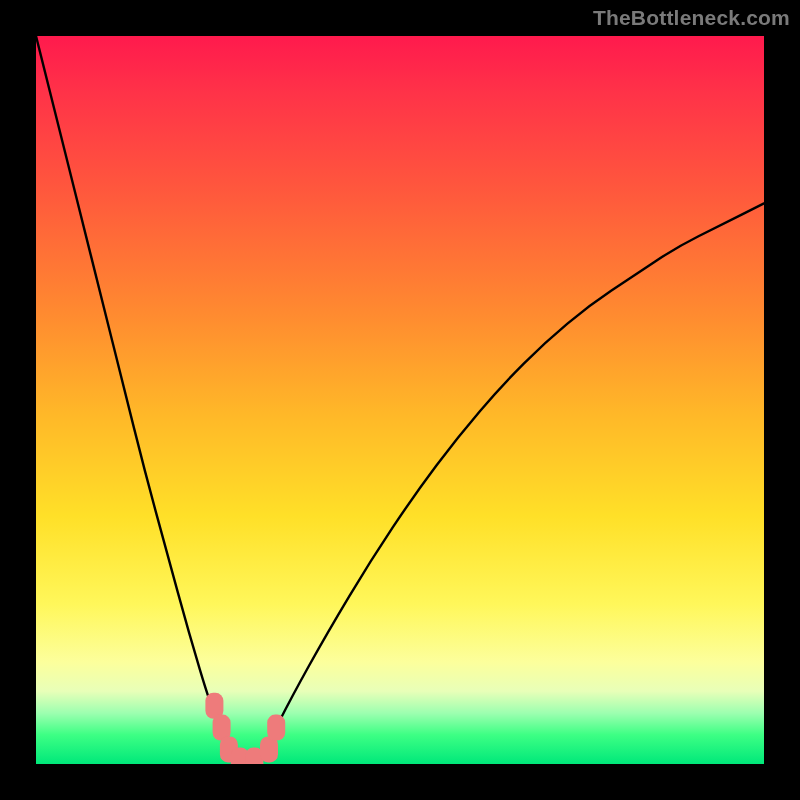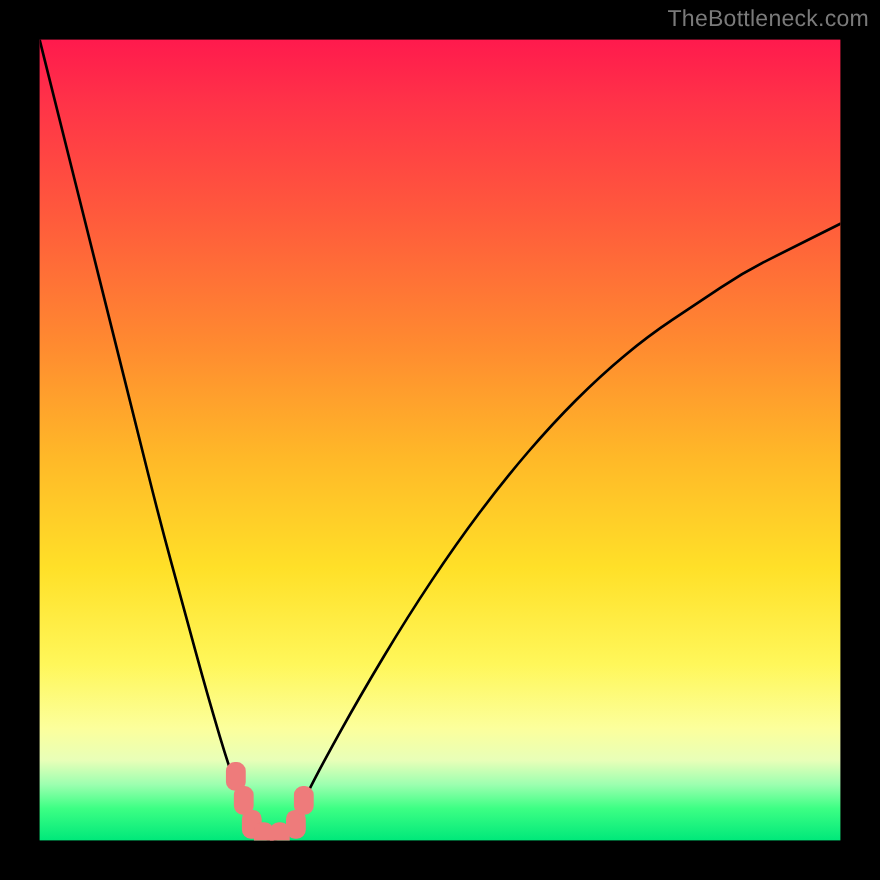--- a/index.html
+++ b/index.html
@@ -42,21 +42,21 @@
       #00e87a 100%
     );
   }
   .watermark {
     position: absolute;
     top: 6px;
     right: 10px;
     color: #7a7a7a;
     font-size: 21px;
     letter-spacing: 0.2px;
-    font-weight: 400;
+    font-weight: 700;
     user-select: none;
   }
   svg.overlay {
     position: absolute;
     left: 0;
     top: 0;
     width: 728px;
     height: 728px;
   }
 </style>

